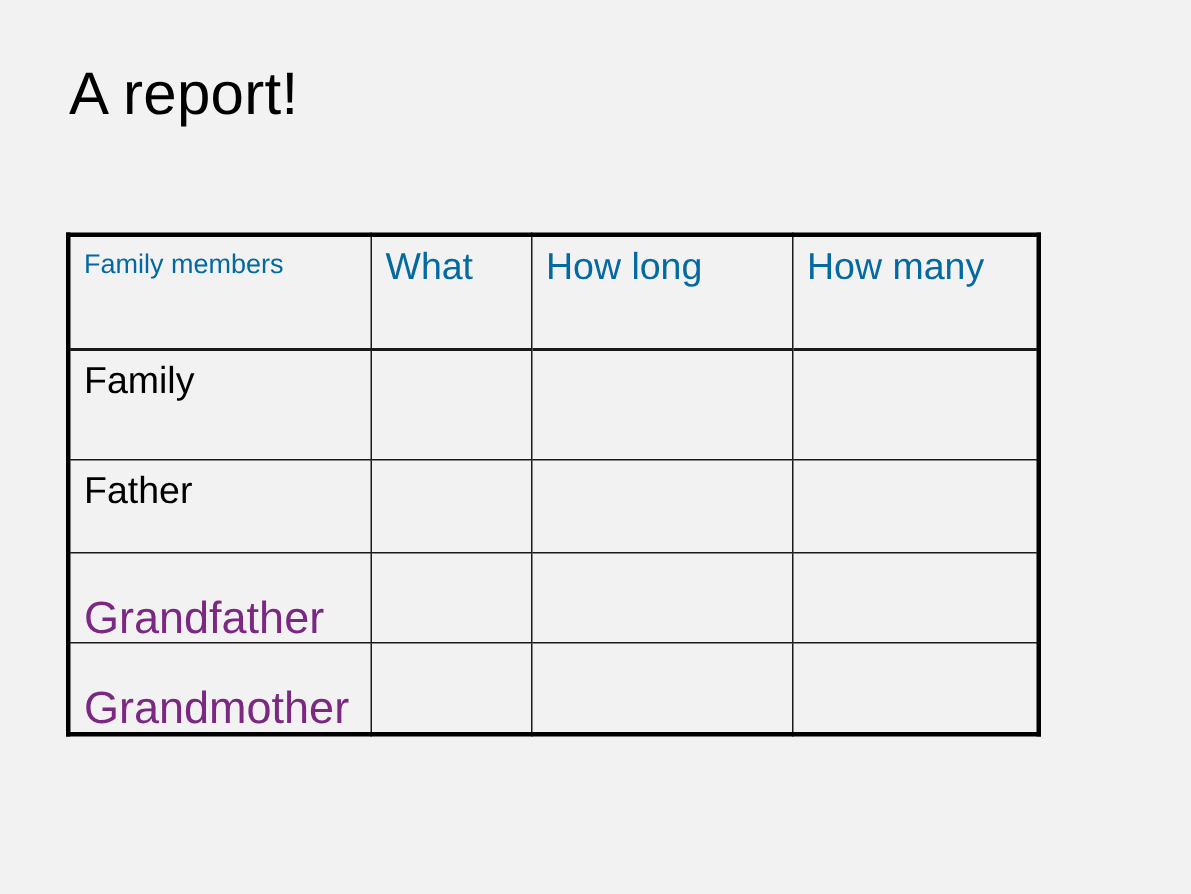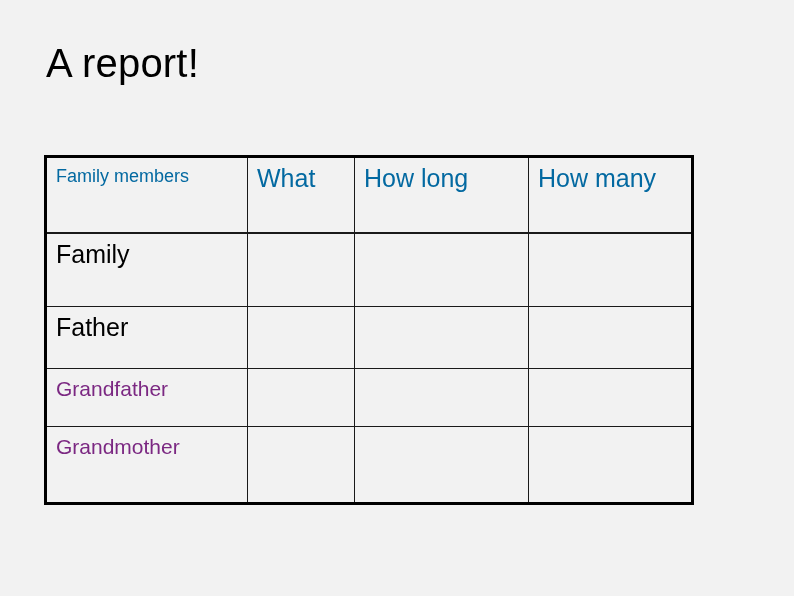--- a/index.html
+++ b/index.html
@@ -59,21 +59,21 @@
   col.c-member { width: 202px; }
   col.c-what   { width: 107px; }
   col.c-many   { width: 174px; }
   col.c-long   { width: 164px; }
 
   
   tr.row-head   td { height: 76px; }
   tr.row-father td { height: 74px; }
   tr.row-mother td { height: 62px; }
   tr.row-gf     td { height: 58px; }
-  tr.row-gm     td { height: 77px; }
+  tr.row-gm     td { height: 61px; }
 
   tr.row-head td { border-bottom-width: 2.5px; }
 
   .cell-text {
     display: block;
     padding: 6px 0 0 9px;
     white-space: nowrap;
   }
 
   .hdr-small {
@@ -88,24 +88,25 @@
     color: #0369a1;
     padding-top: 5px;
   }
   .member-black {
     font-size: 25px;
     line-height: 30px;
     color: #000000;
     padding-top: 5px;
   }
   .member-purple {
-    font-size: 21px;
+    font-size: 30px;
     line-height: 30px;
     color: #7b2882;
     padding-top: 5px;
+    margin-top: 24px;
   }
   .empty-cell { display: block; height: 100%; }
 </style>
 </head>
 <body>
 
 <div class="slide">
 
   <div class="slide-title">A report!</div>
 

